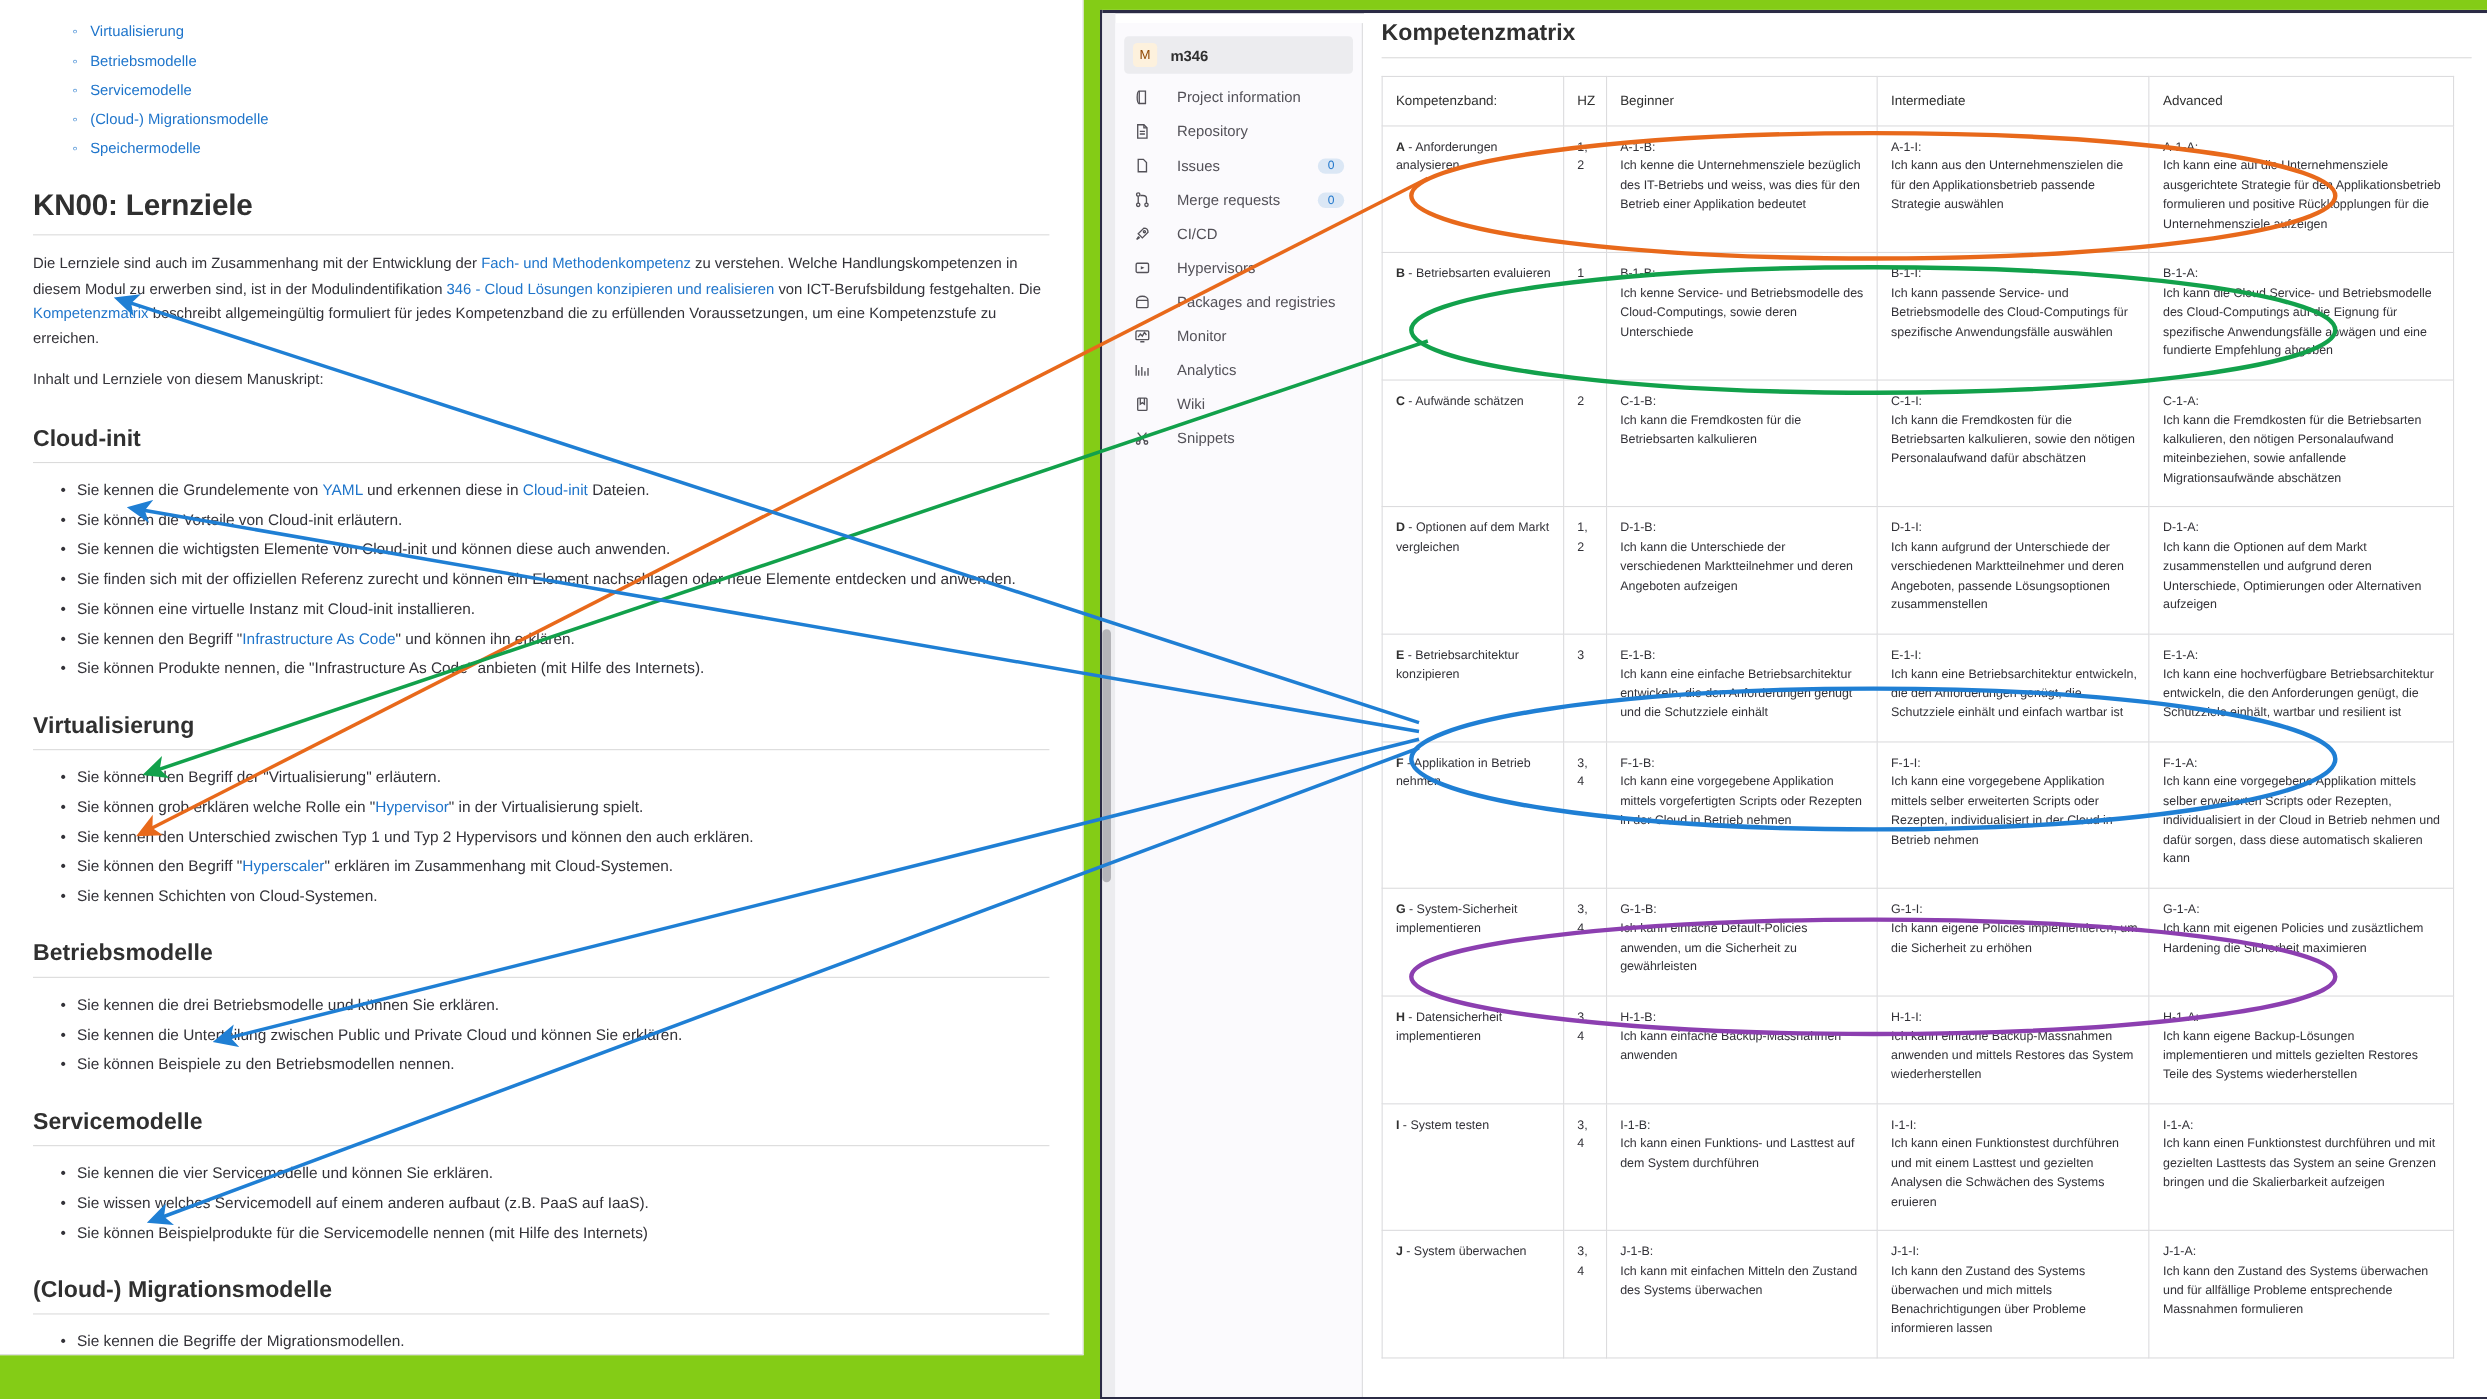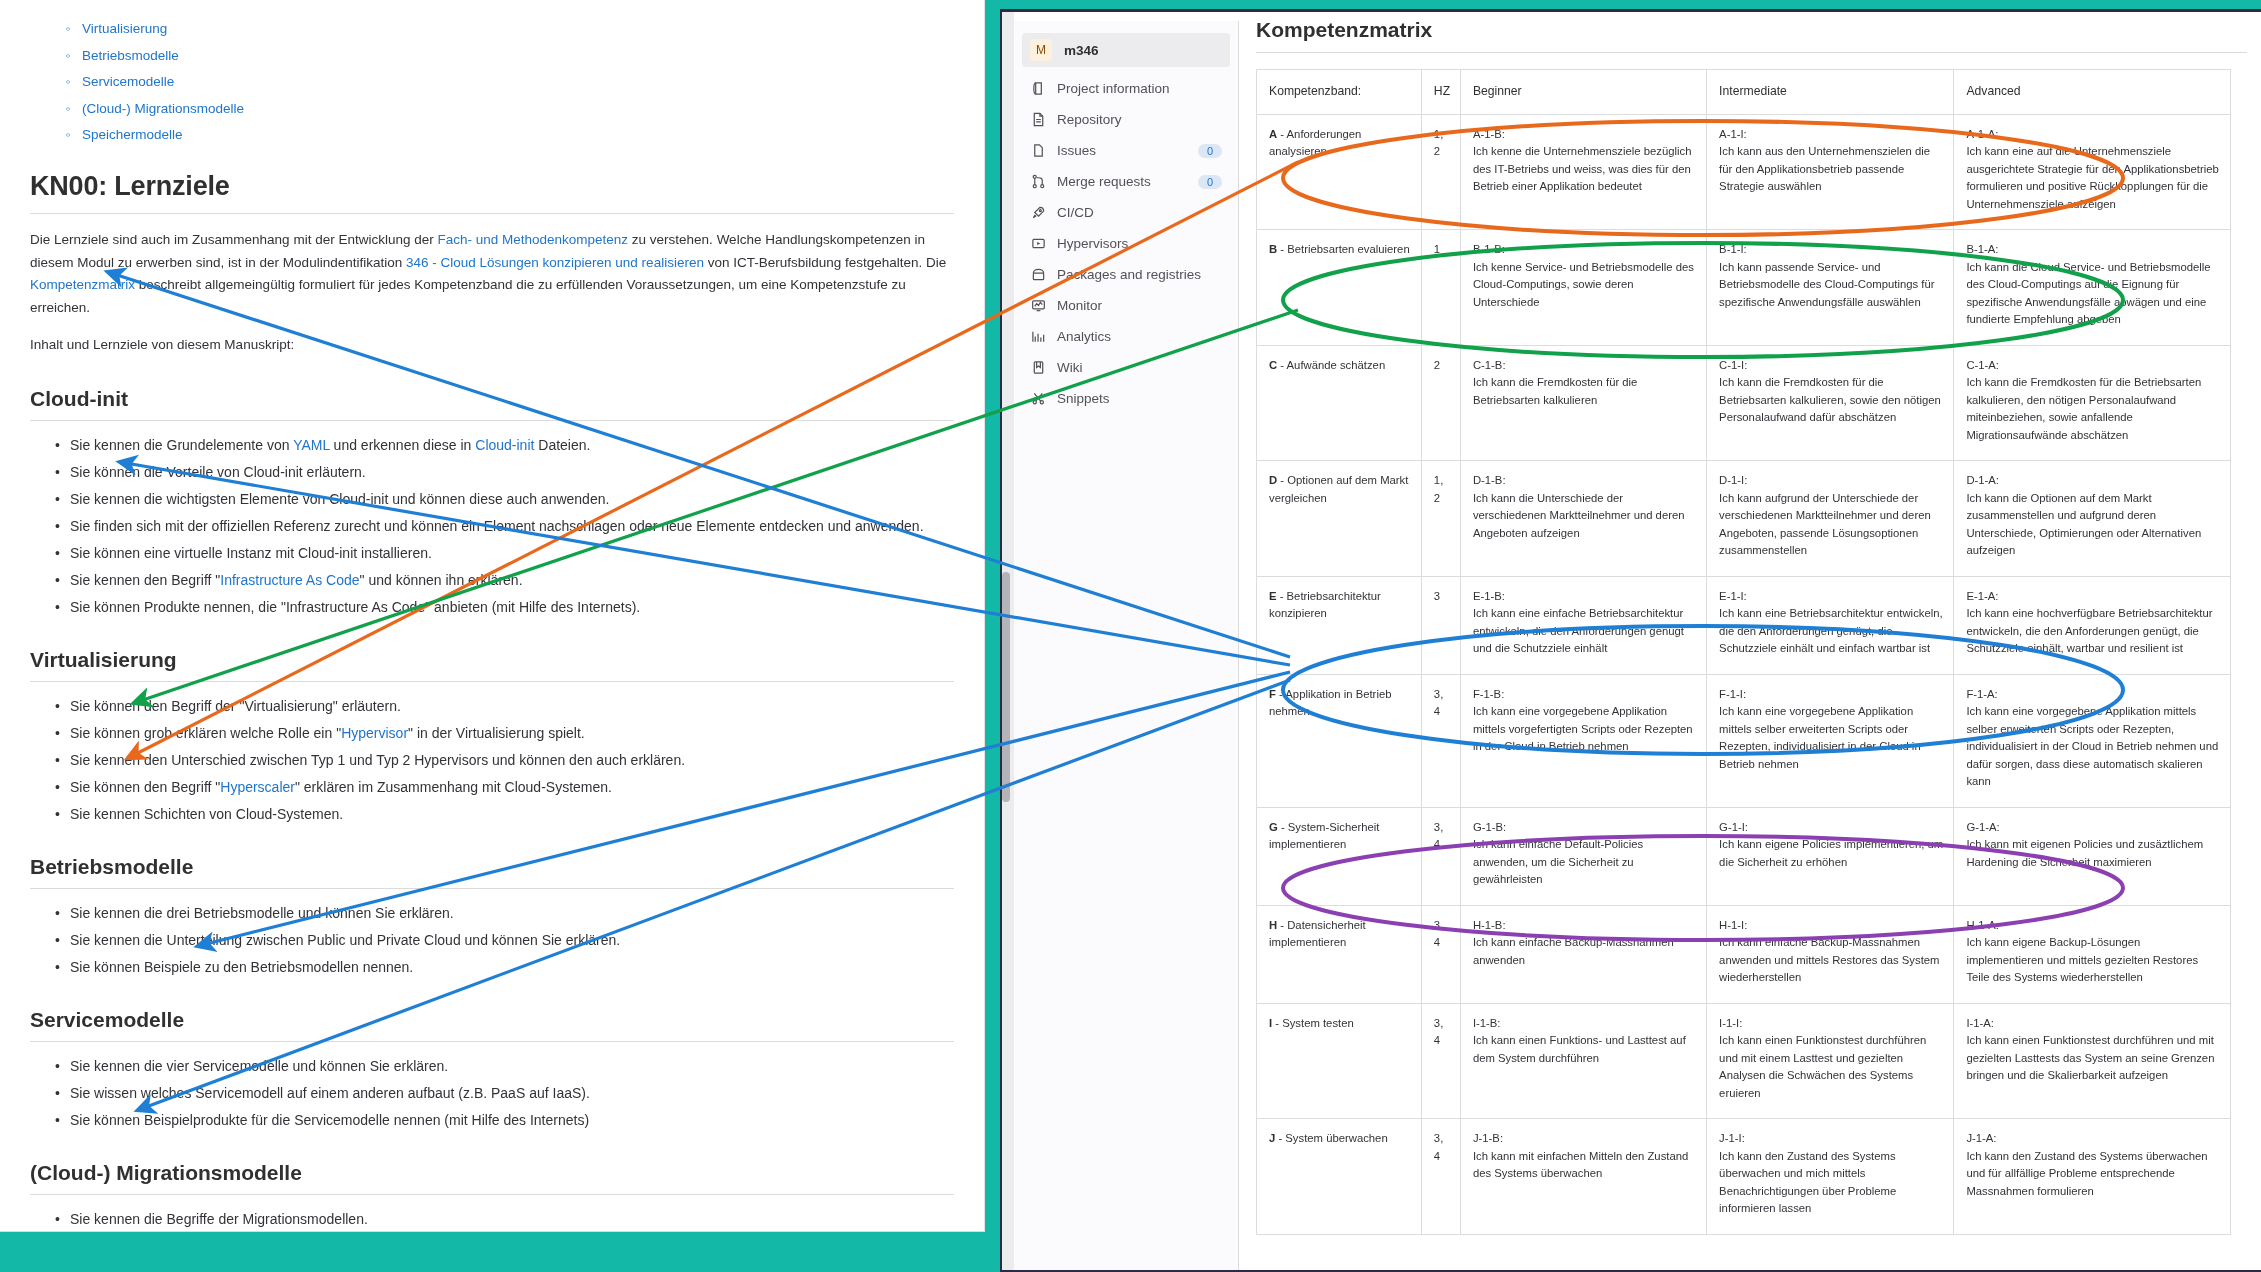--- a/index.html
+++ b/index.html
@@ -2,21 +2,21 @@
 <html><head>
 <meta charset="utf-8">
 <style>
   * { box-sizing: border-box; margin: 0; padding: 0; }
   html, body {
     width: 2261px; height: 1272px;
     background: #ffffff;
     font-family: "Liberation Sans", sans-serif;
     overflow: hidden;
   }
-  #root { position: relative; width: 2261px; height: 1272px; background:#14b8a6; }
+  #root { position: relative; width: 2261px; height: 1272px; background:#84cc16; }
 
   
   #doc-pane {
     position: absolute; left: 0; top: 0;
     width: 985px; height: 1232px;
     background: #ffffff;
     border-right: 1px solid #e3e3e3;
     border-bottom: 1px solid #dcdcdc;
     padding: 18px 30px 10px 30px;
     overflow: hidden;
@@ -97,21 +97,21 @@
   }
   .gl-avatar {
     width:22px; height:22px; border-radius:4px;
     background:#fdf1dd; color:#8f4700;
     font-size:12px; display:flex; align-items:center; justify-content:center;
     font-weight:400;
   }
   .gl-proj-name { font-size:13.5px; font-weight:700; color:#303030; }
 
   .gl-item {
-    display:flex; align-items:center; gap:11px;
+    display:flex; align-items:center; gap:24px;
     height:31px; padding: 0 8px; border-radius:4px;
     font-size:13.5px; color:#535158; cursor:pointer;
   }
   .gl-item .gl-ico { width:16px; height:16px; flex: 0 0 16px; color:#535158; display:flex; align-items:center; justify-content:center;}
   .gl-item .gl-ico svg { width:15px; height:15px; display:block; }
   .gl-label { flex:1 1 auto; white-space:nowrap; }
   .gl-badge {
     background:#dbe7f5; color:#1f75cb; border-radius:9px;
     font-size:11px; padding:1px 8px; min-width:24px; text-align:center;
   }

